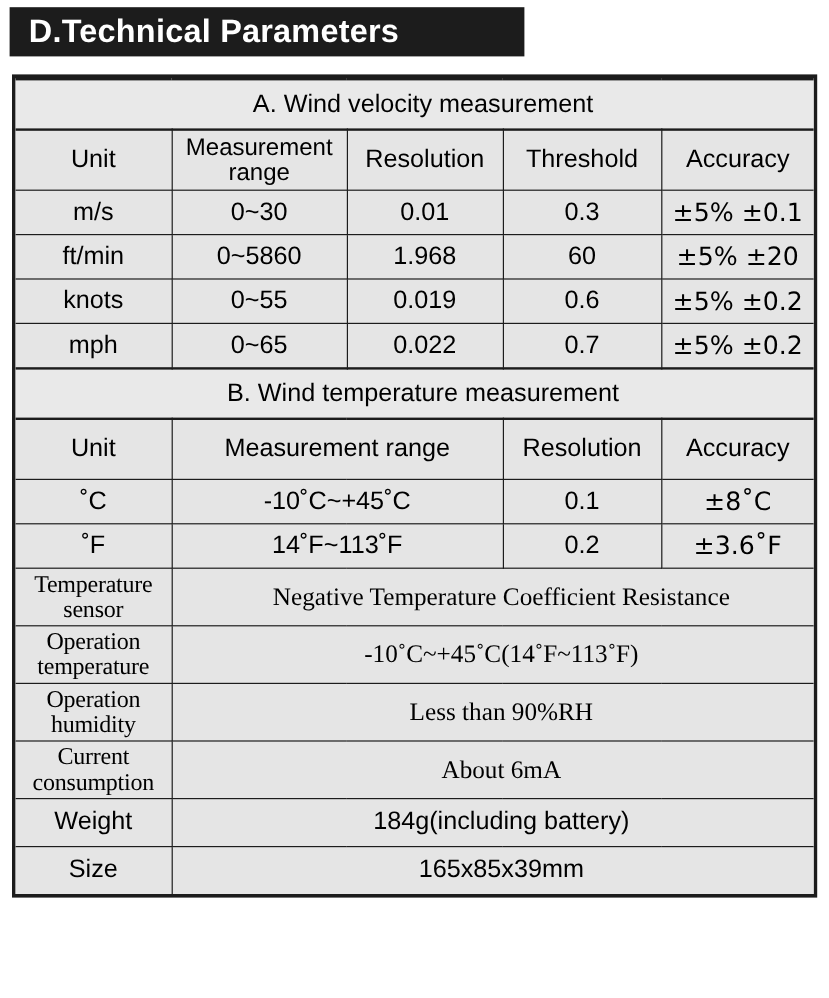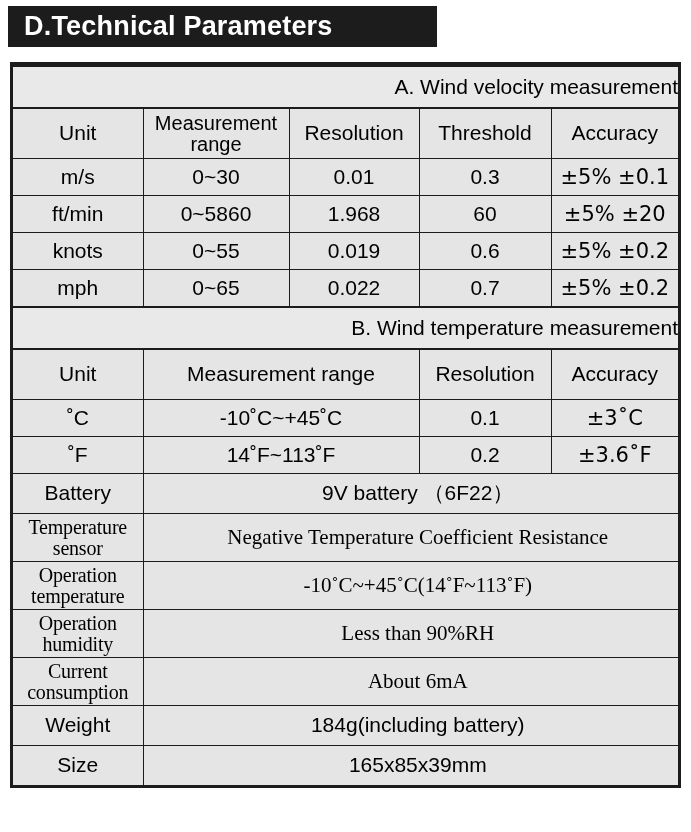--- a/index.html
+++ b/index.html
@@ -76,21 +76,20 @@
     text-align: left;
     font-size: 22px;
     height: 40px;
     border-top: 2px solid #1c1c1c !important;
     border-bottom: 2px solid #1c1c1c !important;
   }
   .section-head .sec-label {
     display: block;
     padding-left: 14px;
     white-space: nowrap;
-    text-align: right;
   }
   .colhead td { height: 49px; }
   .datarow td { height: 36px; }
   .genrow td  { height: 39px; }
   .genrow-tall td { height: 47px; font-family: Liberation Serif, serif; }
 
   .two-line {
     display: block;
     line-height: 1.02;
     font-size: 20px;
@@ -184,33 +183,29 @@
         <td>Unit</td>
         <td colspan="2">Measurement  range</td>
         <td>Resolution</td>
         <td>Accuracy</td>
       </tr>
 
       <tr class="datarow">
         <td>˚C</td>
         <td colspan="2">-10˚C~+45˚C</td>
         <td>0.1</td>
-        <td class="pm">±3˚C</td>
+        <td class="pm">±8˚C</td>
       </tr>
       <tr class="datarow">
         <td>˚F</td>
         <td colspan="2">14˚F~113˚F</td>
         <td>0.2</td>
         <td class="pm">±3.6˚F</td>
       </tr>
 
-      <tr class="genrow">
-        <td class="label-cell">Battery</td>
-        <td class="value-left" colspan="4">9V battery （6F22）</td>
-      </tr>
 
       <tr class="genrow-tall">
         <td class="label-cell squeeze">
           <span class="two-line">Temperature</span>
           <span class="two-line">sensor</span>
         </td>
         <td class="value-left" colspan="4">Negative Temperature Coefficient Resistance</td>
       </tr>
 
       <tr class="genrow-tall">

